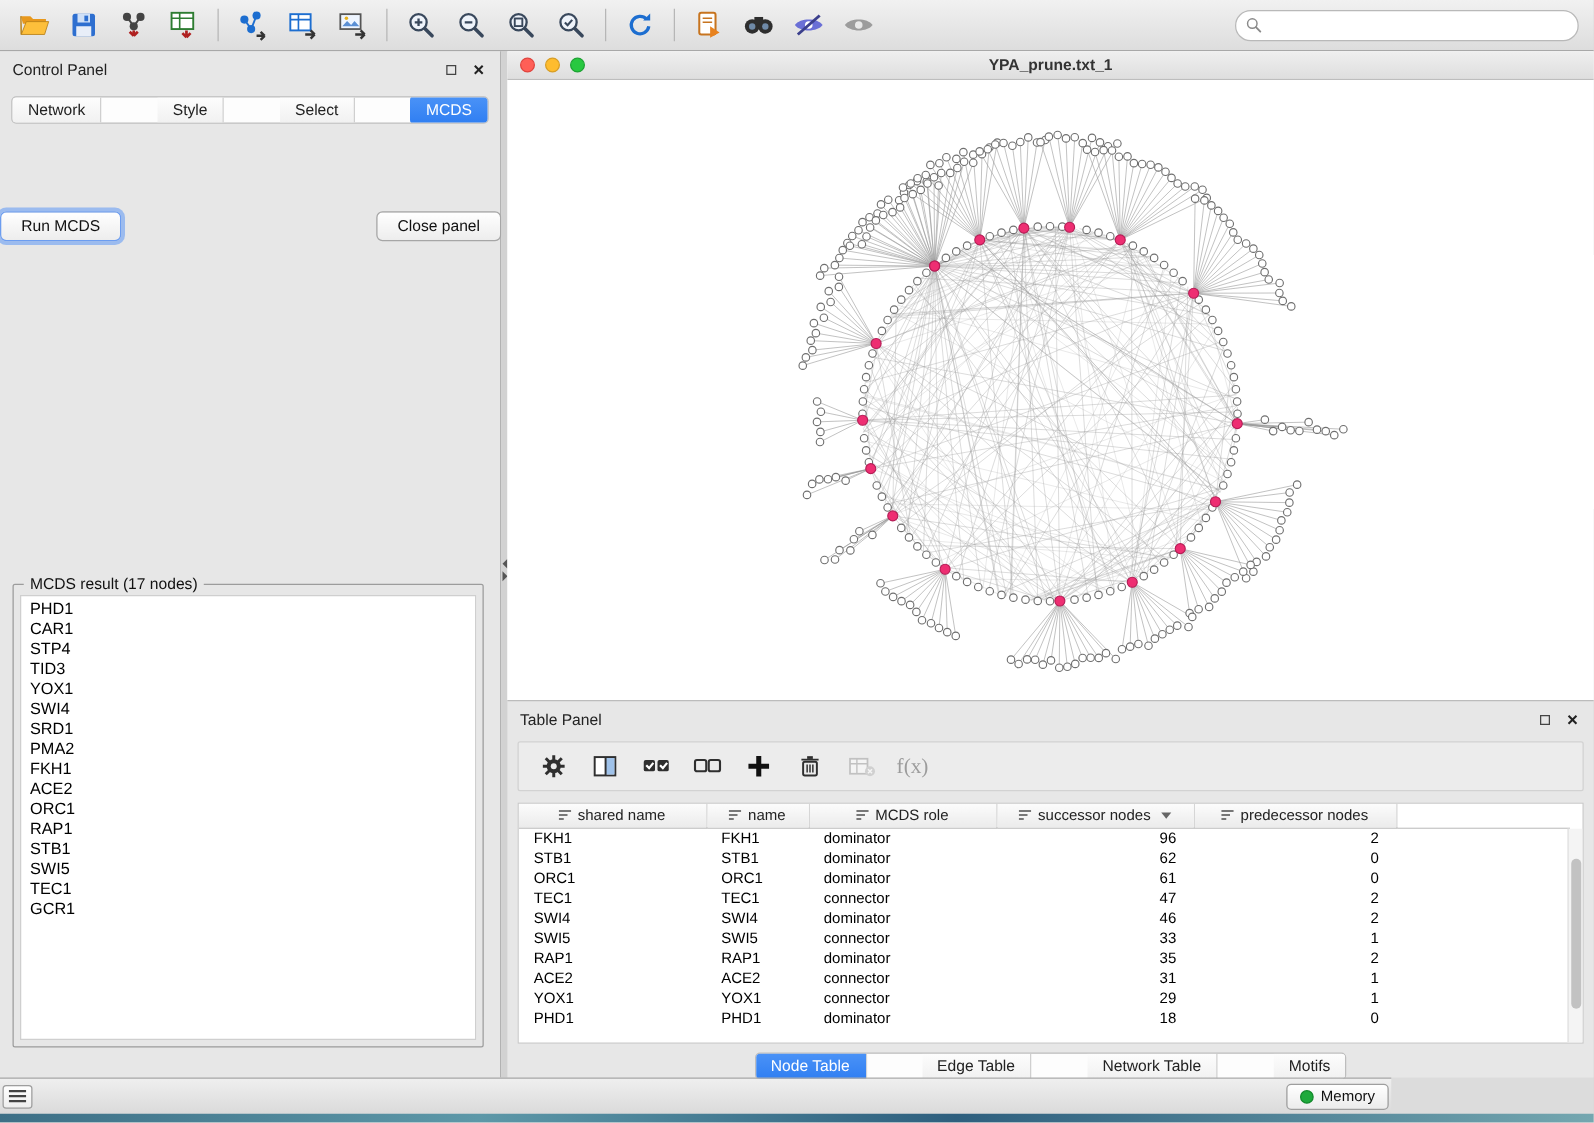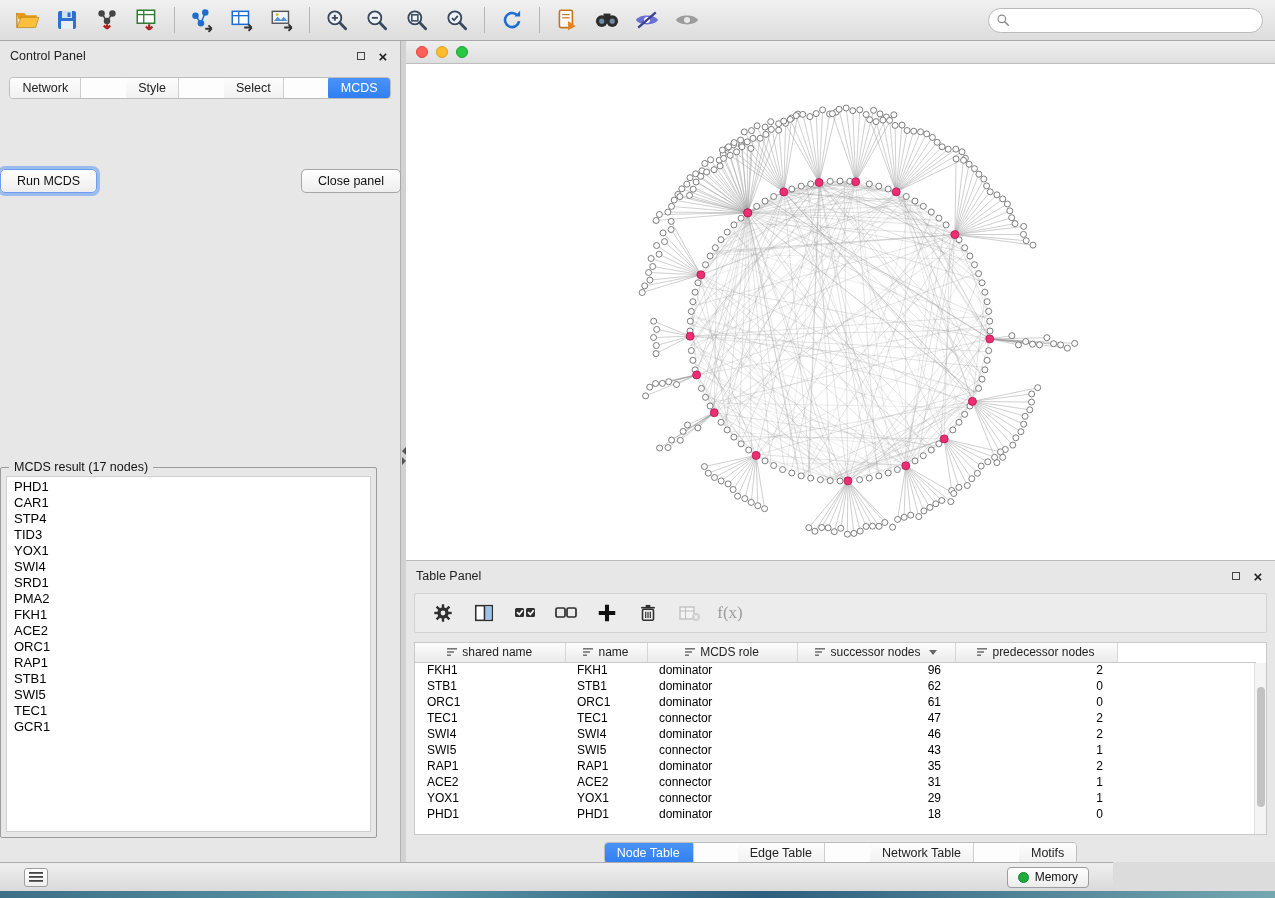--- a/index.html
+++ b/index.html
@@ -42,21 +42,21 @@
     background:linear-gradient(#6fa8f8,#2e77ef); display:flex; flex-direction:column; align-items:center; justify-content:center; gap:1px; }
   .dd-cap i { width:0; height:0; border-left:3.5px solid transparent; border-right:3.5px solid transparent; display:block; }
   .dd-up { border-bottom:4px solid #fff; }
   .dd-down { border-top:4px solid #fff; }
 
   .btn-row { position:absolute; left:0; top:128px; width:401px; display:flex; justify-content:space-between; gap:8px; }
   .push-btn { height:24px; padding:0 16px; font-size:12.5px; color:#111; background:linear-gradient(#ffffff,#ededed);
     border:1px solid #a6a6a6; border-radius:5px; display:flex; align-items:center; }
   .push-btn.focused { box-shadow:0 0 0 3px rgba(92,152,246,.55); border-color:#6c9df0; }
 
-  .group-box { position:absolute; left:0; top:426px; width:377px; height:371px; border:1px solid #9c9c9c; border-radius:2px; }
+  .group-box { position:absolute; left:10px; top:426px; width:377px; height:371px; border:1px solid #9c9c9c; border-radius:2px; }
   .group-label { position:absolute; left:8px; top:-8px; background:#e7e7e7; padding:0 5px; font-size:12.5px; color:#111; }
   .mcds-list { position:absolute; left:5px; right:5px; top:8px; bottom:5px; background:#fff; border:1px solid #cfcfcf; overflow:hidden; padding-top:2px; }
   .mcds-item { font-size:13px; line-height:16px; padding-left:7px; color:#000; }
 
   
   .vsplit { position:absolute; left:401px; top:41px; width:5px; height:821px; background:#d2d2d2; }
   .vsplit .handles { position:absolute; top:406px; left:0; width:5px; display:flex; flex-direction:column; gap:2px; align-items:center; }
   .tri-l { width:0; height:0; border-top:4px solid transparent; border-bottom:4px solid transparent; border-right:4px solid #555; }
   .tri-r { width:0; height:0; border-top:4px solid transparent; border-bottom:4px solid transparent; border-left:4px solid #555; }
 
@@ -92,21 +92,21 @@
   .node-table td.num { text-align:right; padding:0 14px 0 0; }
   .vscroll { position:absolute; right:0; top:20px; bottom:0; width:12px; background:#f4f4f4; border-left:1px solid #e0e0e0; }
   .vthumb { position:absolute; left:1.5px; width:8px; top:24px; height:120px; background:#c2c2c2; border-radius:5px; }
 
   .tp-tabs { position:absolute; left:0; right:0; top:281px; display:flex; justify-content:center; }
   .tp-tabs .seg-group { background:#fdfdfd; }
 
   
   .status-bar { position:absolute; left:0; top:862px; width:1113px; height:29px;
     background:linear-gradient(#efefef,#dadada); border-top:1px solid #ababab;
-    display:flex; align-items:center; padding:0 24px; }
+    display:flex; align-items:center; padding:0 2px; }
   .menu-btn { width:24px; height:19px; border:1px solid #9e9e9e; border-radius:3px; background:linear-gradient(#fff,#eee);
     display:flex; align-items:center; justify-content:center; }
   .memory-btn { margin-left:auto; height:21px; padding:0 10px; border:1px solid #9e9e9e; border-radius:4px;
     background:linear-gradient(#ffffff,#ececec); display:flex; align-items:center; gap:6px; font-size:12px; color:#111; }
   .green-dot { width:11px; height:11px; border-radius:50%; background:#1faa3c; border:1px solid #138a2c; }
 
   .wallpaper { position:absolute; left:0; top:891px; width:1275px; height:7px;
     background:linear-gradient(100deg,#3d6f86,#5d98a8 30%,#2e5f7e 60%,#74a7b0); }
 </style>
 </head>
@@ -306,20 +306,21 @@
       </div>
   </div>
 
   <div class="net-window">
     <div class="net-titlebar">
       <div class="lights">
         <span class="light red"></span>
         <span class="light yellow"></span>
         <span class="light green"></span>
       </div>
+      <div class="net-title">YPA_prune.txt_1</div>
     </div>
     <div class="net-canvas">
       <svg id="net-svg" width="869" height="496" viewBox="0 0 869 496">
           <g>
             <line x1="341.7" y1="148.8" x2="500.7" y2="132.6" stroke="#9a9a9a" stroke-width="0.55" opacity="0.5"></line>
             <line x1="341.7" y1="148.8" x2="290.4" y2="310.3" stroke="#9a9a9a" stroke-width="0.55" opacity="0.5"></line>
             <line x1="341.7" y1="148.8" x2="348.0" y2="144.1" stroke="#9a9a9a" stroke-width="0.55" opacity="0.5"></line>
             <line x1="341.7" y1="148.8" x2="406.4" y2="119.6" stroke="#9a9a9a" stroke-width="0.55" opacity="0.5"></line>
             <line x1="341.7" y1="148.8" x2="472.2" y2="121.9" stroke="#9a9a9a" stroke-width="0.55" opacity="0.5"></line>
             <line x1="341.7" y1="148.8" x2="535.1" y2="156.2" stroke="#9a9a9a" stroke-width="0.55" opacity="0.5"></line>
@@ -1264,21 +1265,21 @@
               <td>SWI4</td>
               <td>dominator</td>
               <td class="num">46</td>
               <td class="num">2</td>
               <td></td>
             </tr>
             <tr>
               <td>SWI5</td>
               <td>SWI5</td>
               <td>connector</td>
-              <td class="num">43</td>
+              <td class="num">33</td>
               <td class="num">1</td>
               <td></td>
             </tr>
             <tr>
               <td>RAP1</td>
               <td>RAP1</td>
               <td>dominator</td>
               <td class="num">35</td>
               <td class="num">2</td>
               <td></td>

